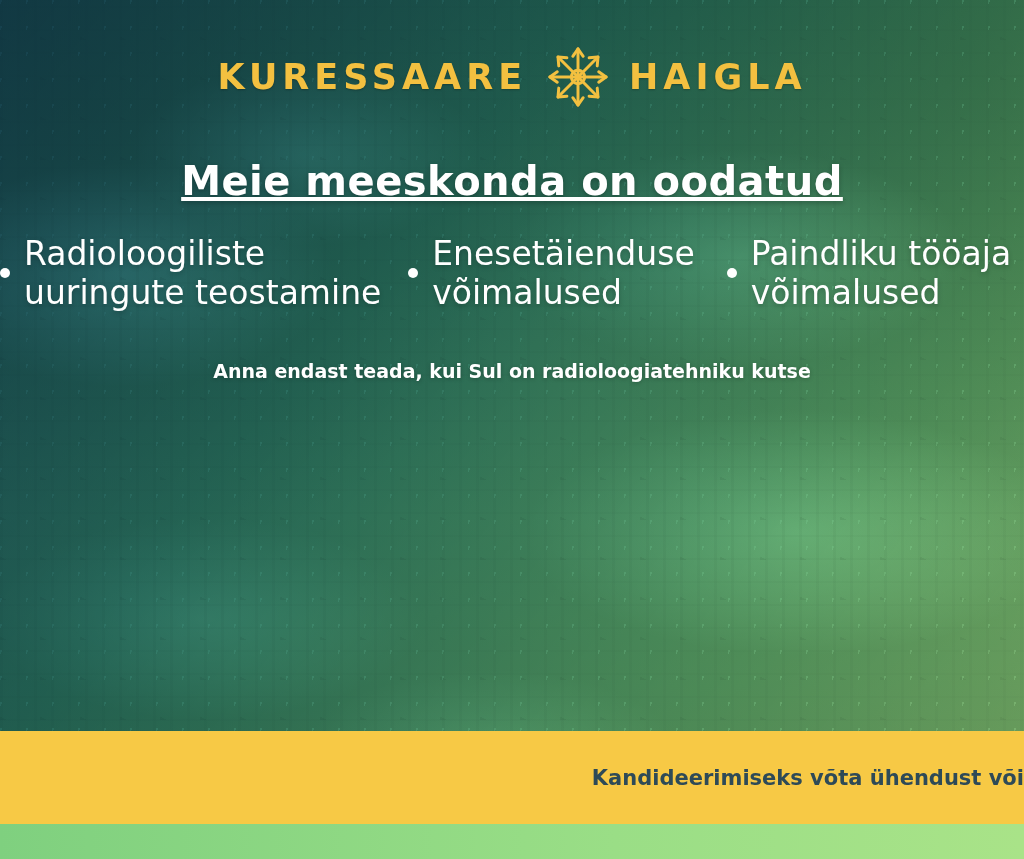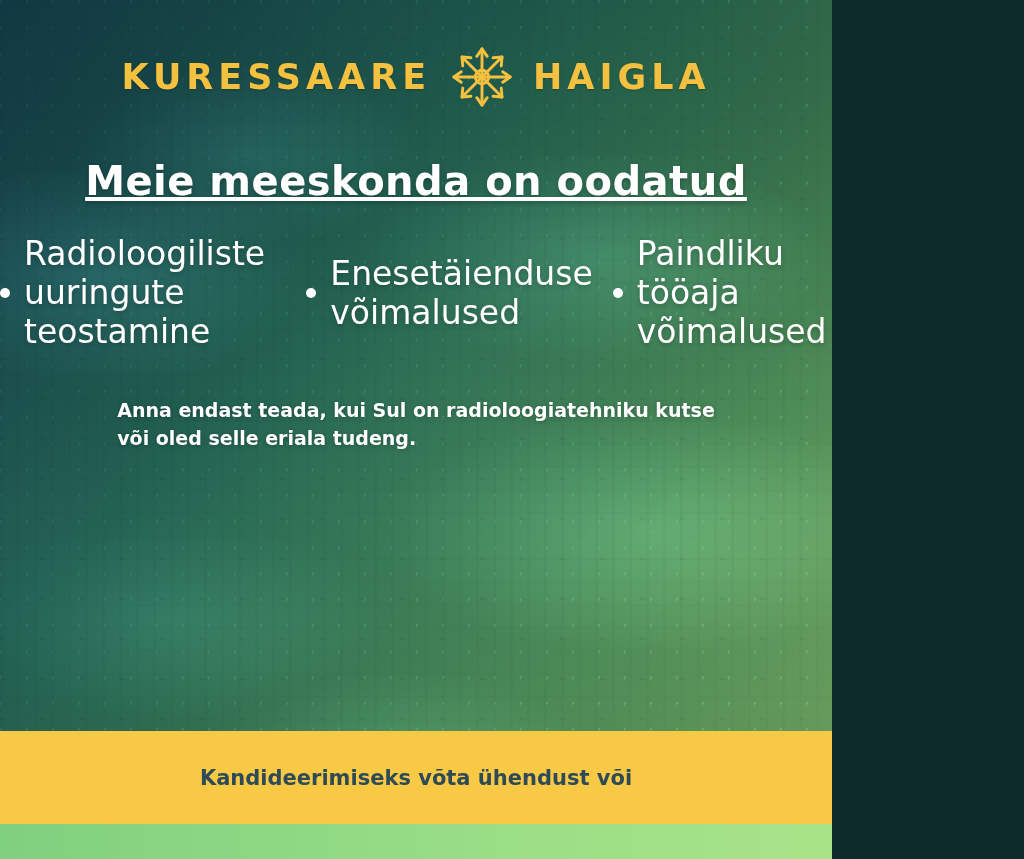--- a/index.html
+++ b/index.html
@@ -2,26 +2,25 @@
 <html><head>
 <meta charset="utf-8">
 <style>
   html, body {
     margin: 0;
     padding: 0;
     background: #0d2b2b;
   }
   .poster {
     position: relative;
-    width: 816px;
+    width: 1024px;
     height: 859px;
     overflow: hidden;
     font-family: "DejaVu Sans", "Liberation Sans", sans-serif;
     background: #2c4c4a;
-    padding-left: 16px;
   }
 
   
   .photo {
     position: absolute;
     inset: 0;
     background-color: #6f7c69;
     background-image:
       
       linear-gradient(115deg, rgba(255,255,255,0.30) 0 2px, rgba(0,0,0,0) 2px 26px),
@@ -150,38 +149,39 @@
     height: 10px;
     border-radius: 50%;
     background: #ffffff;
     display: inline-block;
     flex: 0 0 auto;
   }
 
   
   .note {
     margin-top: 46px;
+    text-align: center;
     color: #ffffff;
     font-size: 19px;
     font-weight: 600;
     line-height: 1.45;
     text-shadow: 0 1px 4px rgba(0,0,0,0.25);
   }
 
   
   .footer {
     position: absolute;
     left: 0;
     right: 0;
     bottom: 35px;
     height: 93px;
     background: #f7c945;
     display: flex;
     flex-direction: column;
-    align-items: center;
+    align-items: flex-end;
     justify-content: center;
     gap: 24px;
     color: #2f4858;
   }
   .footer-line {
     font-size: 21px;
     font-weight: 600;
     color: #2e4a57;
   }
   .email {
@@ -244,21 +244,20 @@
         <span>Enesetäienduse võimalused</span>
       </li>
       <li>
         <span class="dot"></span>
         <span>Paindliku tööaja võimalused</span>
       </li>
     </ul>
 
     <div class="note">
       <div>Anna endast teada, kui Sul on radioloogiatehniku kutse</div>
-      <div>või oled selle eriala tudeng.</div>
     </div>
   </div>
 
   <div class="footer">
     <div class="footer-line">Kandideerimiseks võta ühendust või</div>
   </div>
 
   <div class="footer-strip"></div>
 </div>
 

